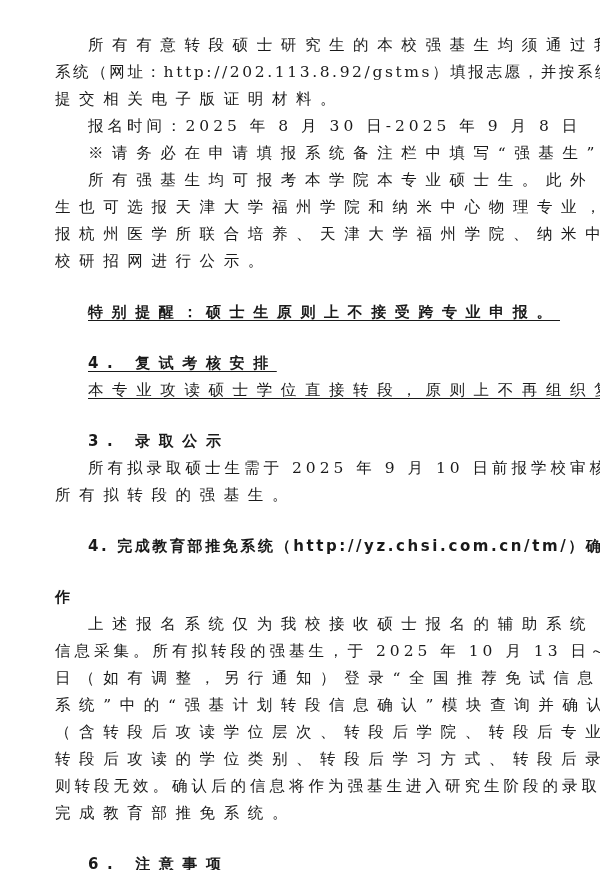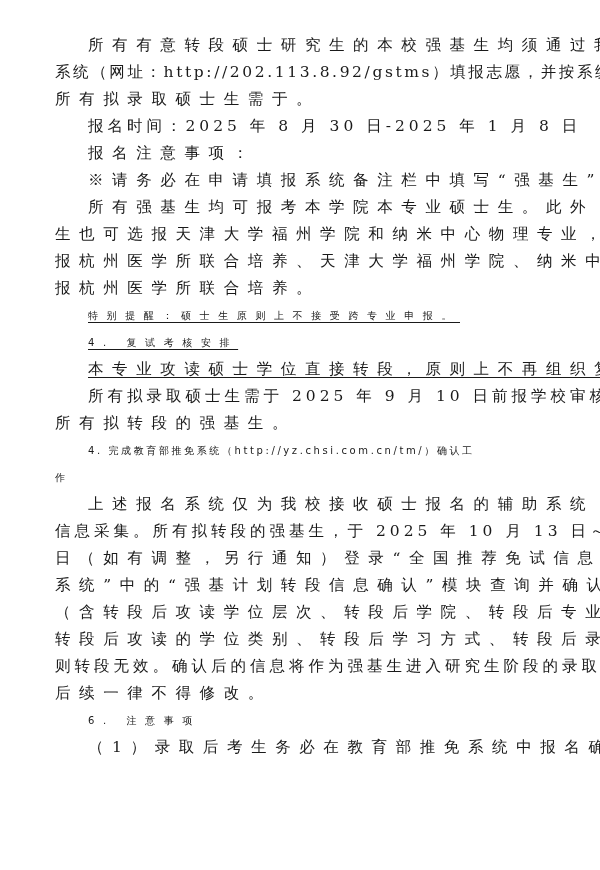--- a/index.html
+++ b/index.html
@@ -2,49 +2,49 @@
 <html><head>
   <meta charset="utf-8">
   <style>
     html, body { margin: 0; padding: 0; background: #ffffff; }
     body { width: 600px; height: 870px; overflow: hidden; position: relative;
       font-family: "DejaVu Serif", "Liberation Serif", serif; color: #1a1a1a; }
     .page { position: absolute; left: 55px; top: 32px; width: 490px; }
     .line { height: 27px; line-height: 27px; font-size: 15.5px; white-space: nowrap;
       letter-spacing: 8.6px; }
     .indent { padding-left: 33px; }
-    .bold { font-weight: normal; font-family: "DejaVu Sans", "Liberation Sans", sans-serif; font-size: 10px; }
+    .bold { font-weight: bold; font-family: "DejaVu Sans", "Liberation Sans", sans-serif; font-size: 15px; margin-top: 24px; }
     .ul { text-decoration: underline; text-underline-offset: 3px; }
     .tight { letter-spacing: 4px; }
     .tighter { letter-spacing: 2.6px; }
   </style>
 </head>
 <body>
 
 <div class="page">
   <div class="line indent">所有有意转段硕士研究生的本校强基生均须通过我校推免申请</div>
   <div class="line tighter">系统（网址：http://202.113.8.92/gstms）填报志愿，并按系统提示</div>
-  <div class="line">所有拟录取硕士生需于。</div>
-  <div class="line indent tight">报名时间：2025 年 8 月 30 日-2025 年 1 月 8 日</div>
-  <div class="line indent">报名注意事项：</div>
+  <div class="line">提交相关电子版证明材料。</div>
+  <div class="line indent tight">报名时间：2025 年 8 月 30 日-2025 年 9 月 8 日</div>
   <div class="line indent">※请务必在申请填报系统备注栏中填写“强基生”。</div>
   <div class="line indent">所有强基生均可报考本学院本专业硕士生。此外，物理专业强基</div>
   <div class="line">生也可选报天津大学福州学院和纳米中心物理专业，化学专业也可选</div>
   <div class="line">报杭州医学所联合培养、天津大学福州学院、纳米中心和分子聚集态</div>
-  <div class="line">报杭州医学所联合培养。</div>
+  <div class="line">校研招网进行公示。</div>
   <div class="line indent bold ul">特别提醒：硕士生原则上不接受跨专业申报。</div>
   <div class="line indent bold ul">4. 复试考核安排</div>
   <div class="line indent ul">本专业攻读硕士学位直接转段，原则上不再组织复试（学院确有</div>
+  <div class="line indent bold">3. 录取公示</div>
   <div class="line indent tight">所有拟录取硕士生需于 2025 年 9 月 10 日前报学校审核，并在我</div>
   <div class="line">所有拟转段的强基生。</div>
   <div class="line indent bold tighter">4. 完成教育部推免系统（http://yz.chsi.com.cn/tm/）确认工</div>
   <div class="line bold">作</div>
   <div class="line indent">上述报名系统仅为我校接收硕士报名的辅助系统，用于前期复试</div>
   <div class="line tight">信息采集。所有拟转段的强基生，于 2025 年 10 月 13 日～10 月 20</div>
   <div class="line">日（如有调整，另行通知）登录“全国推荐免试信息公开暨管理服务</div>
   <div class="line">系统”中的“强基计划转段信息确认”模块查询并确认本人转段信息</div>
   <div class="line">（含转段后攻读学位层次、转段后学院、转段后专业、转段后学制、</div>
   <div class="line">转段后攻读的学位类别、转段后学习方式、转段后录取类别等），否</div>
   <div class="line tight">则转段无效。确认后的信息将作为强基生进入研究生阶段的录取信息，</div>
-  <div class="line">后续一律不得修改。</div>
+  <div class="line">完成教育部推免系统。</div>
   <div class="line indent bold">6. 注意事项</div>
   <div class="line indent">（1）录取后考生务必在教育部推免系统中报名确认，否则录取</div>
 </div>
 
 </body></html>

